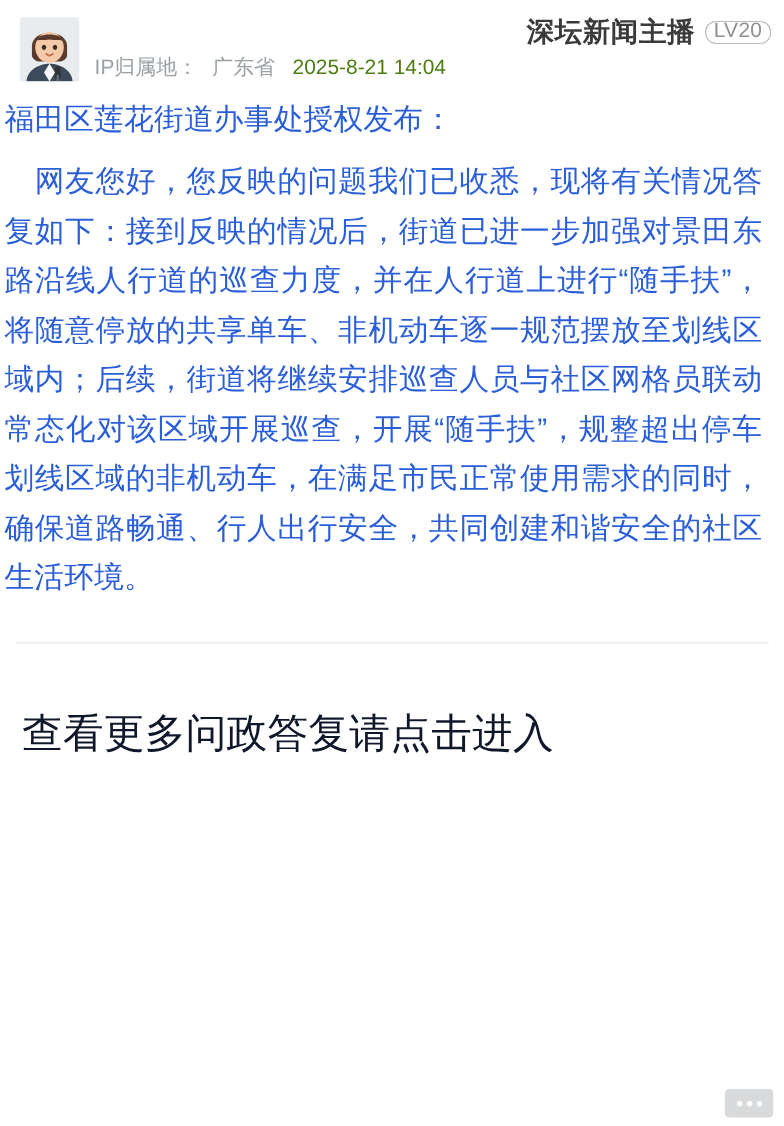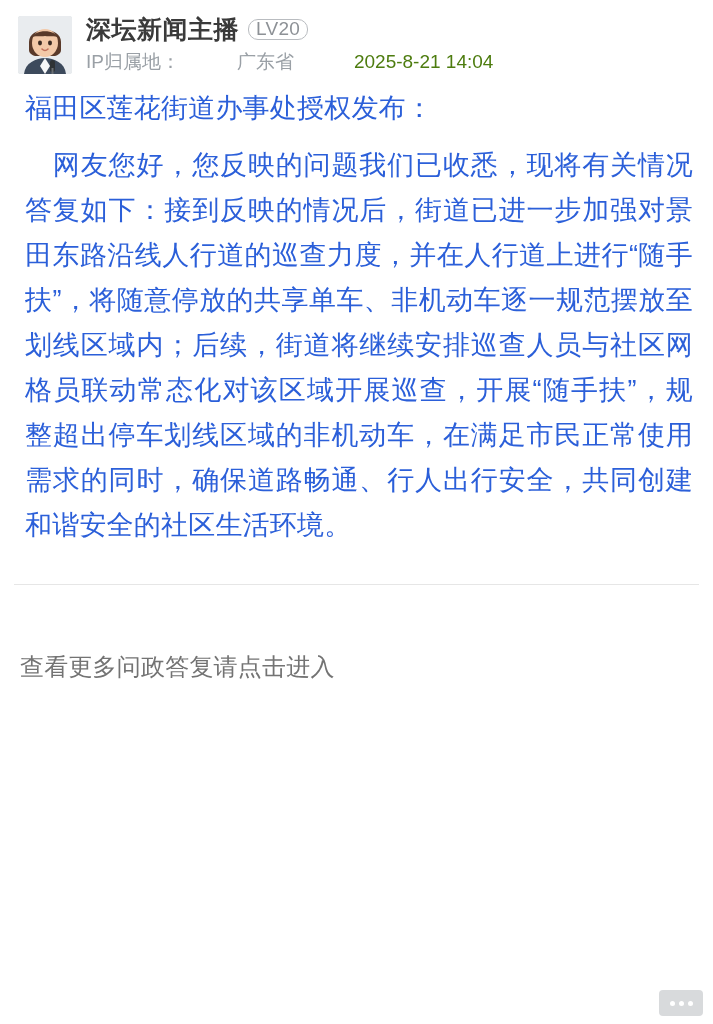--- a/index.html
+++ b/index.html
@@ -45,20 +45,21 @@
   .header-text {
     margin-left: 14px;
     flex: 1 1 auto;
     min-width: 0;
   }
 
   .name-row {
     display: flex;
     align-items: center;
     white-space: nowrap;
+    justify-content: flex-end;
   }
   .author-name {
     font-size: 25px;
     color: #3a3a3a;
     font-weight: 600;
     letter-spacing: 0.5px;
     line-height: 30px;
   }
   .lv-badge {
     margin-left: 9px;
@@ -72,21 +73,20 @@
   }
 
   .meta-row {
     display: flex;
     align-items: center;
     margin-top: 6px;
     white-space: nowrap;
     color: #9aa0a6;
     font-size: 19px;
     line-height: 24px;
-    gap: 44px;
   }
   .meta-ip-label { color: #9aa0a6; }
   .meta-ip-value { color: #9aa0a6; margin-left: 13px; }
   .meta-time { color: #4d7c0f; margin-left: 16px; }
 
   
   .header-right {
     position: absolute;
     right: 10px;
     top: 22px;
@@ -102,21 +102,21 @@
   }
   .from-label {
     color: #e8683a;
     font-size: 21px;
     margin-left: 8px;
     font-weight: 400;
   }
 
   
   .post-body {
-    padding: 6px 20px 0 25px;
+    padding: 6px 20px 0 4px;
   }
   .body-line {
     color: #2b5fd9;
     font-size: 27px;
     line-height: 45px;
     letter-spacing: 0.2px;
     word-break: break-all;
   }
   .body-para {
     color: #2b5fd9;
@@ -131,22 +131,22 @@
 
   
   .divider {
     height: 1px;
     background: #e6e6e6;
     margin: 36px 14px 0 14px;
   }
 
   
   .footer-link {
-    color: #737373;
-    font-size: 24px;
+    color: #0f172a;
+    font-size: 37px;
     line-height: 40px;
     padding: 62px 20px 0 20px;
     letter-spacing: 0.2px;
     cursor: pointer;
   }
 
   
   .more-btn {
     position: absolute;
     right: 10px;

